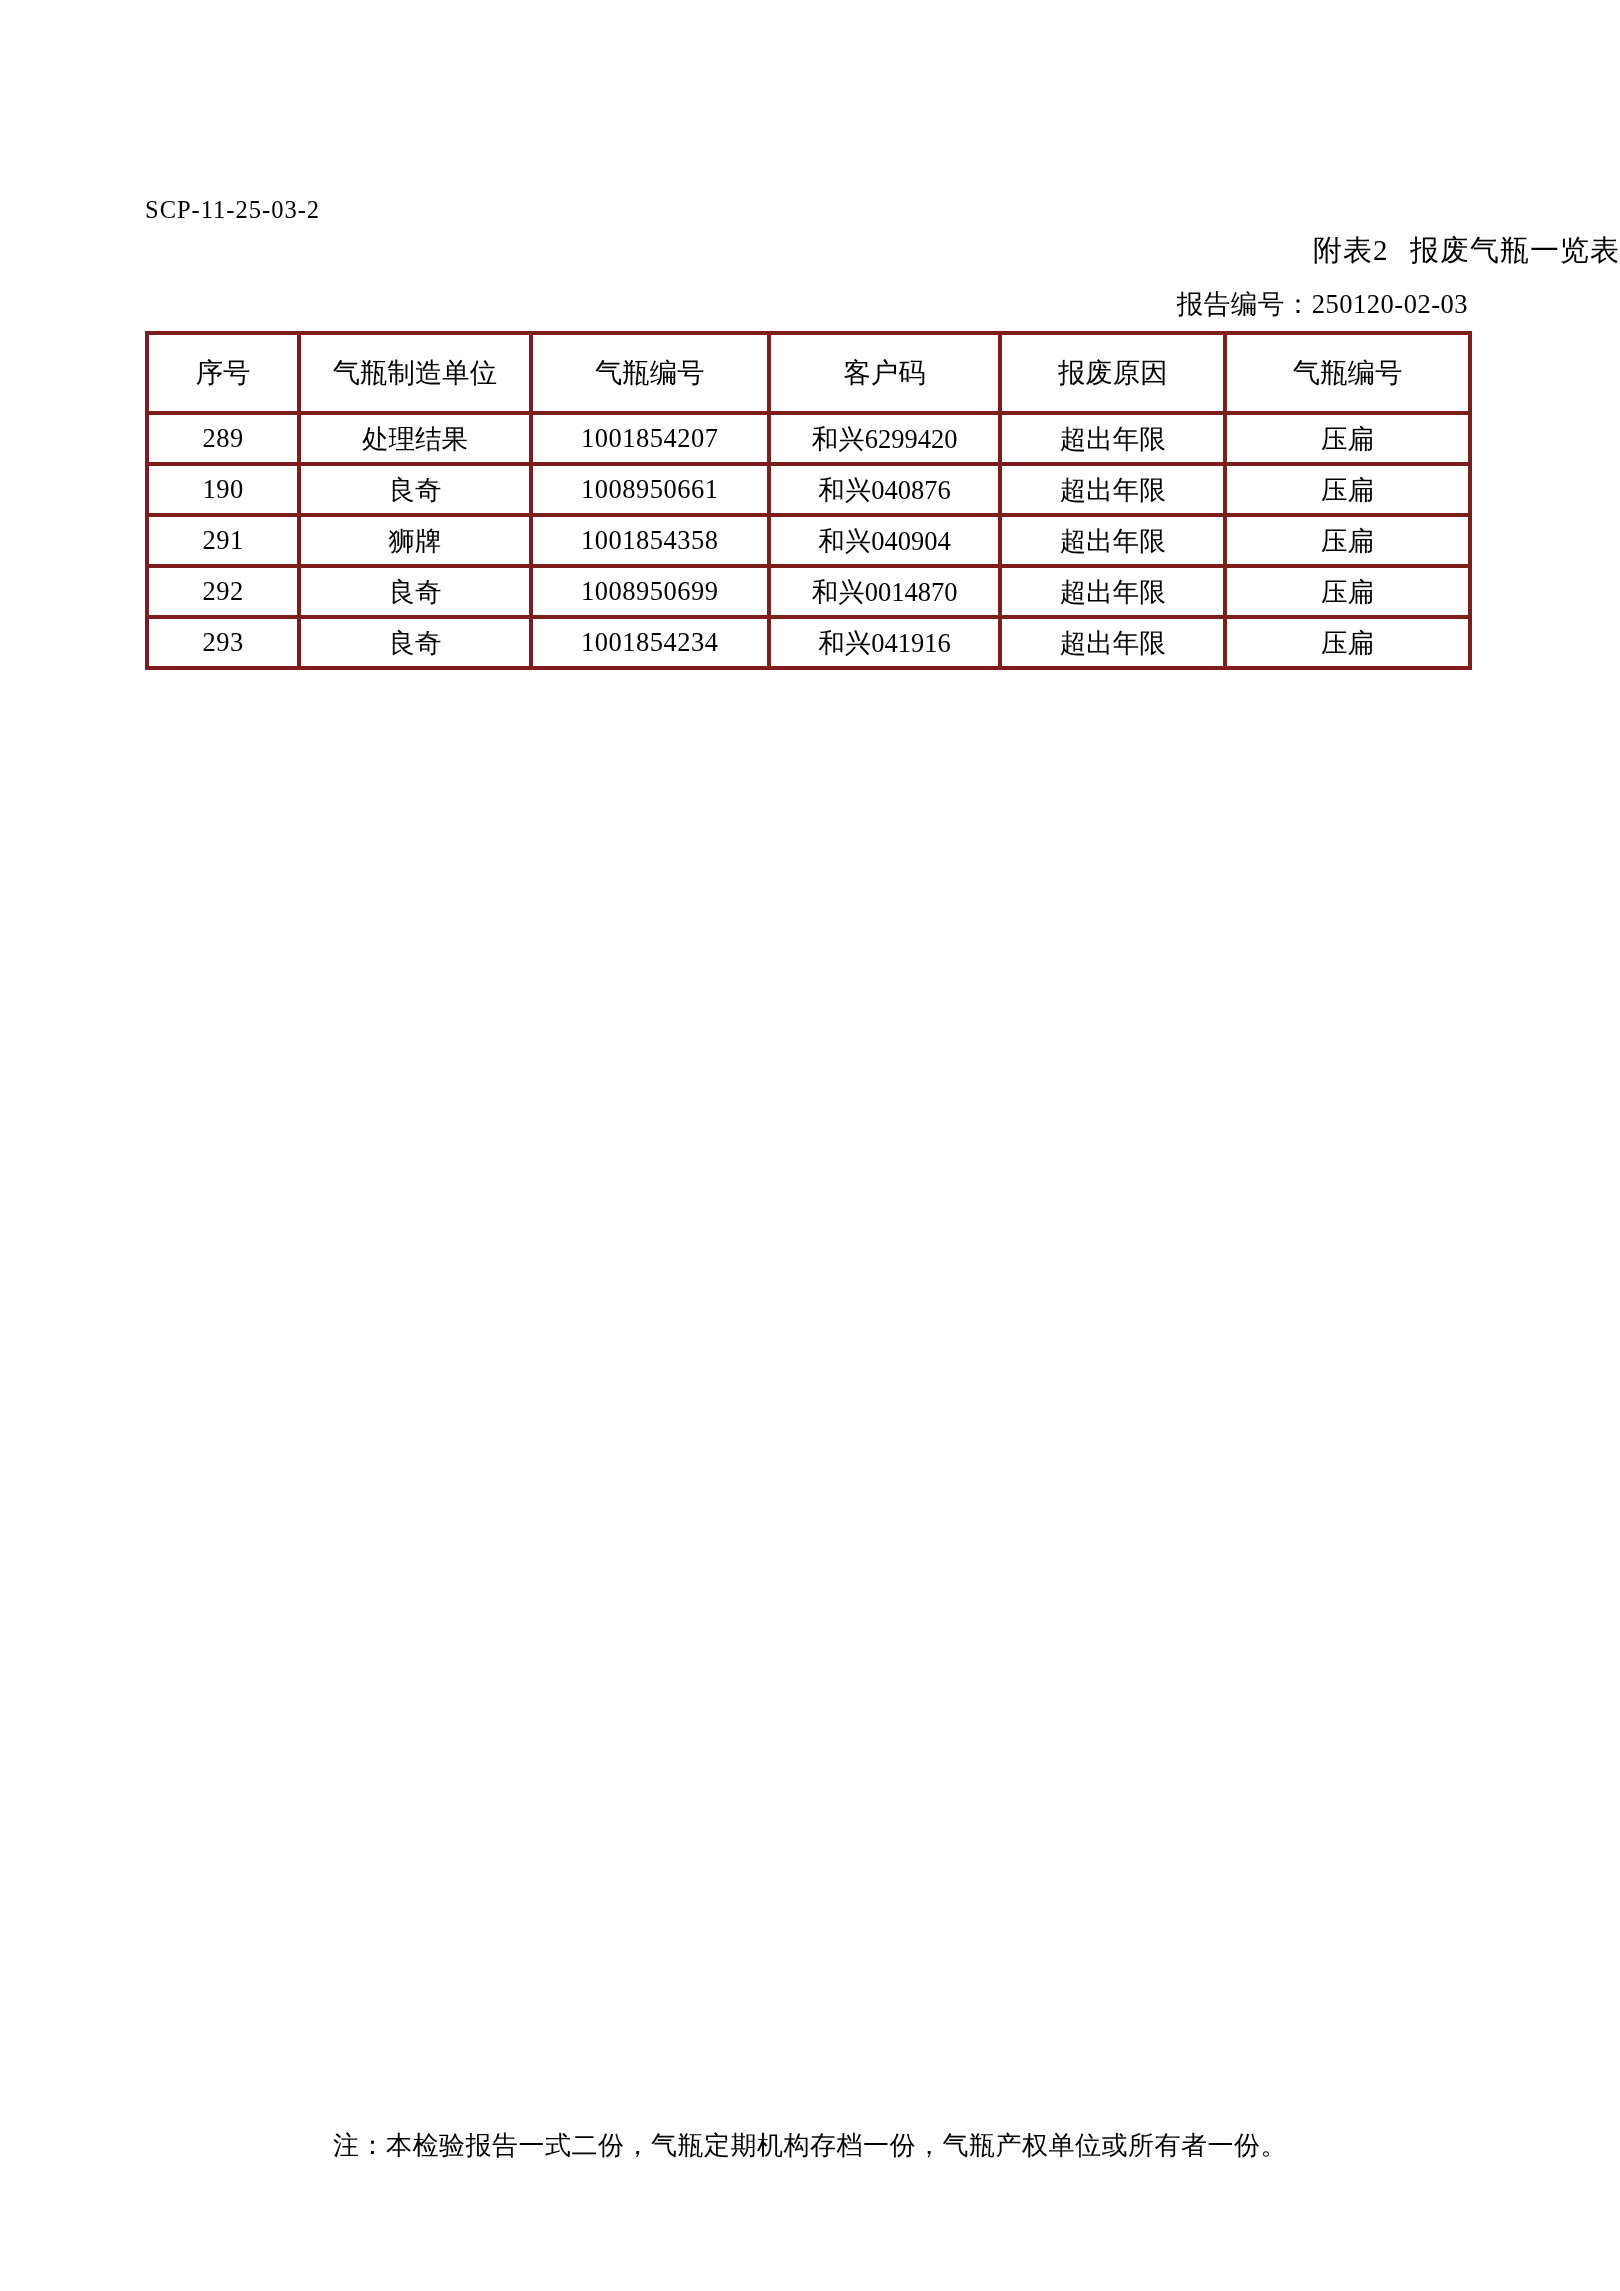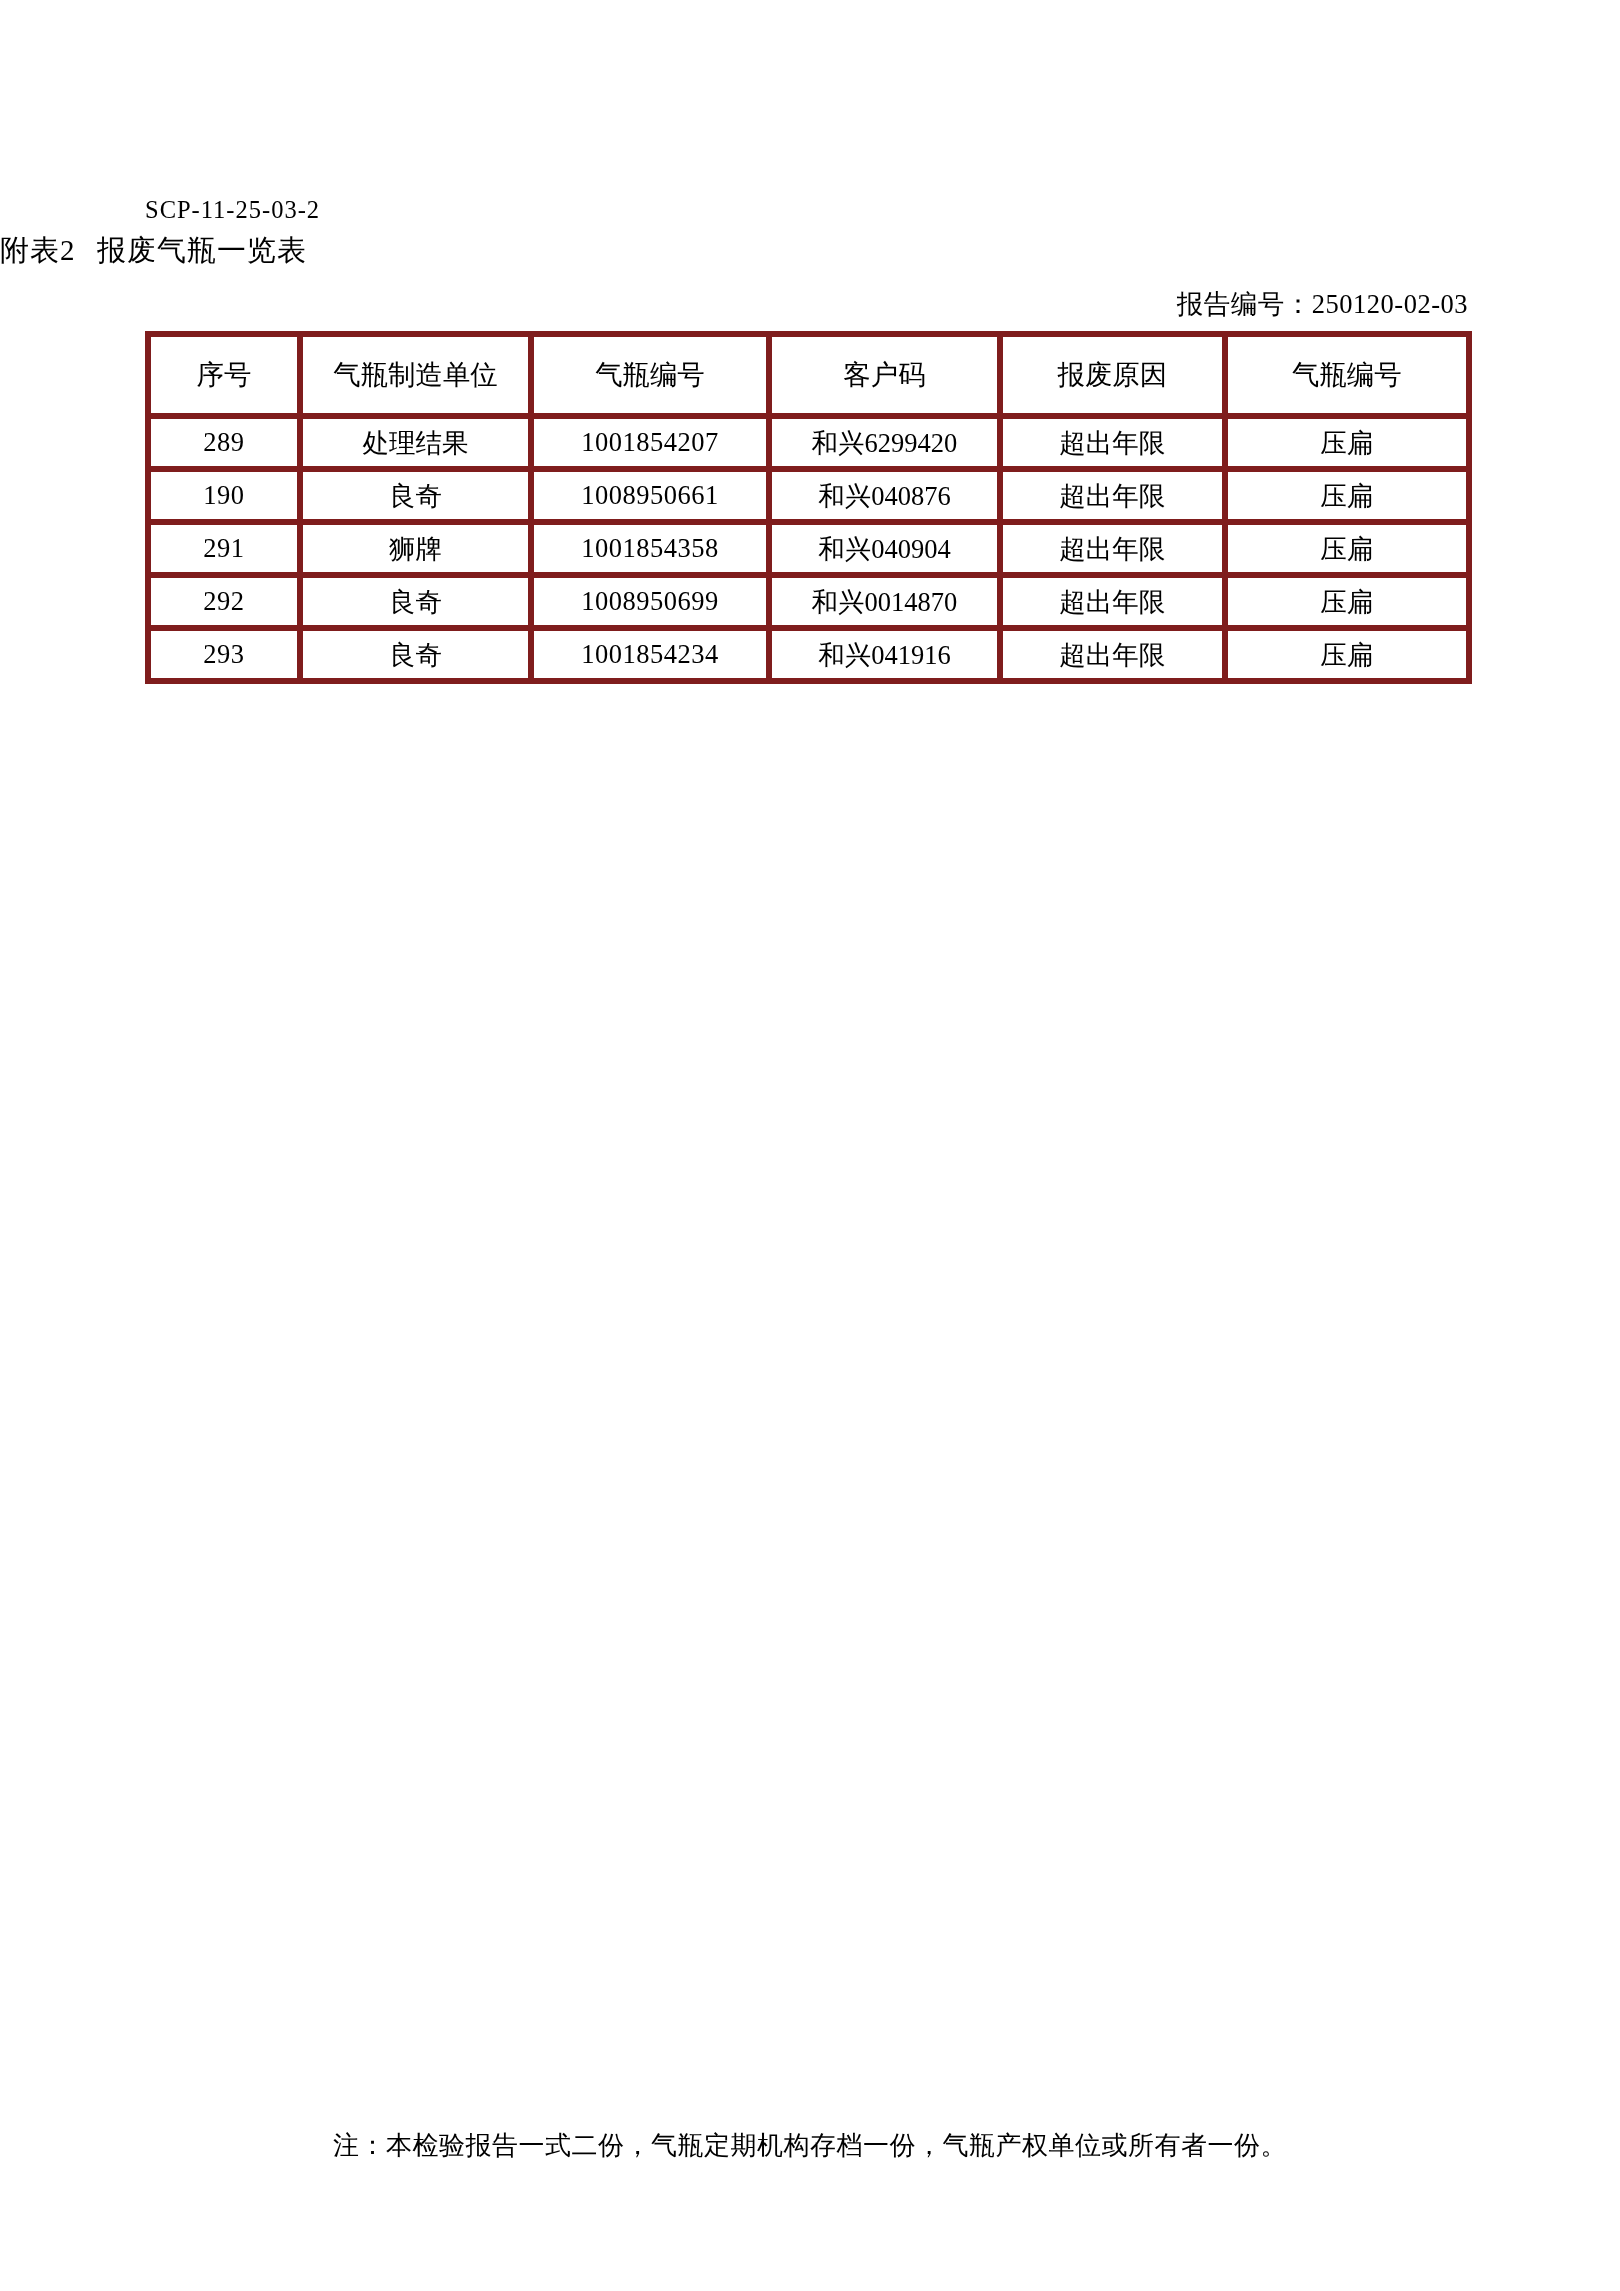--- a/index.html
+++ b/index.html
@@ -25,21 +25,21 @@
     top: 196px;
     font-size: 24.5px;
     letter-spacing: 1px;
     font-family: "Liberation Serif", serif;
   }
   .doc-title {
     position: absolute;
     left: 0;
     right: 0;
     top: 231px;
-    text-align: left;
+    text-align: right;
     font-size: 29px;
     letter-spacing: 1px;
   }
   .doc-title .gap {
     display: inline-block;
     width: 21.6px;
   }
   .report-no {
     position: absolute;
     right: 152px;
@@ -52,21 +52,21 @@
     left: 145px;
     top: 331px;
     width: 1327px;
   }
   table.scrap {
     border-collapse: collapse;
     width: 100%;
     table-layout: fixed;
   }
   table.scrap td, table.scrap th {
-    border: 6px solid #7f1d1d;
+    border: 4px solid #7f1d1d;
     text-align: center;
     vertical-align: middle;
     font-weight: normal;
     font-size: 26.5px;
     height: 49px;
     padding: 0;
   }
   table.scrap thead th {
     height: 76px;
     font-size: 27.4px;

